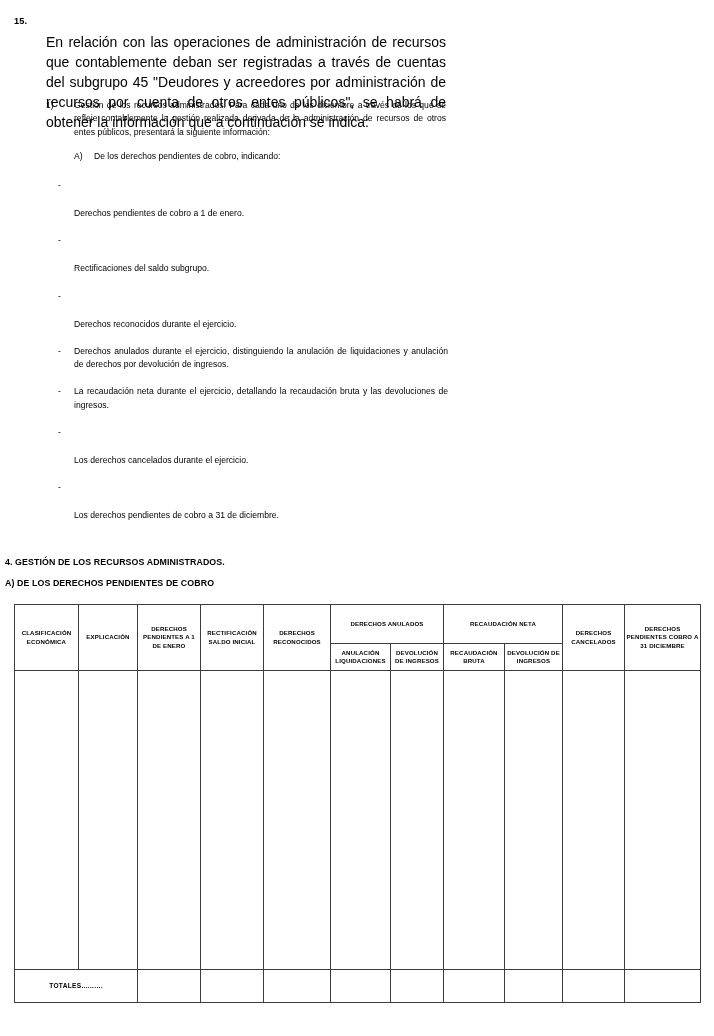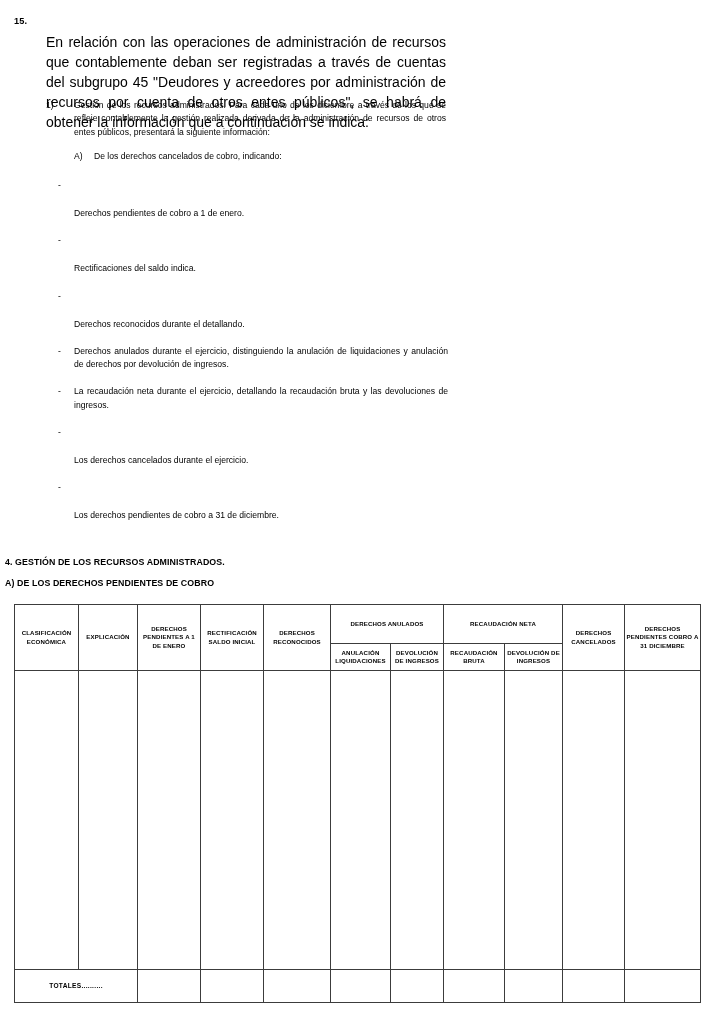--- a/index.html
+++ b/index.html
@@ -177,35 +177,35 @@
 
   <div class="intro-para">En relación con las operaciones de administración de recursos que contablemente deban ser registradas a través de cuentas del subgrupo 45 "Deudores y acreedores por administración de recursos por cuenta de otros entes públicos", se habrá de obtener la información que a continuación se indica:</div>
 
   <div class="item-1">
     <span class="marker">1)</span>
     <span class="body">Gestión de los recursos administrados. Para cada uno de los diciembre a través de los que se refleje contablemente la gestión realizada derivada de la administración de recursos de otros entes públicos, presentará la siguiente información:</span>
   </div>
 
   <div class="item-a">
     <span class="marker">A)</span>
-    <span class="body">De los derechos cancelados de cobro, indicando:</span>
+    <span class="body">De los derechos pendientes de cobro, indicando:</span>
   </div>
 
   <div class="dash-list">
     <div class="dash-item">
       <span class="dash">-</span>
       <span class="text nojust">Derechos pendientes de cobro a 1 de enero.</span>
     </div>
     <div class="dash-item">
       <span class="dash">-</span>
-      <span class="text nojust">Rectificaciones del saldo indica.</span>
-    </div>
-    <div class="dash-item">
-      <span class="dash">-</span>
-      <span class="text nojust">Derechos reconocidos durante el detallando.</span>
+      <span class="text nojust">Rectificaciones del saldo subgrupo.</span>
+    </div>
+    <div class="dash-item">
+      <span class="dash">-</span>
+      <span class="text nojust">Derechos reconocidos durante el ejercicio.</span>
     </div>
     <div class="dash-item">
       <span class="dash">-</span>
       <span class="text">Derechos anulados durante el ejercicio, distinguiendo la anulación de liquidaciones y anulación de derechos por devolución de ingresos.</span>
     </div>
     <div class="dash-item">
       <span class="dash">-</span>
       <span class="text">La recaudación neta durante el ejercicio, detallando la recaudación bruta y las devoluciones de ingresos.</span>
     </div>
     <div class="dash-item">

